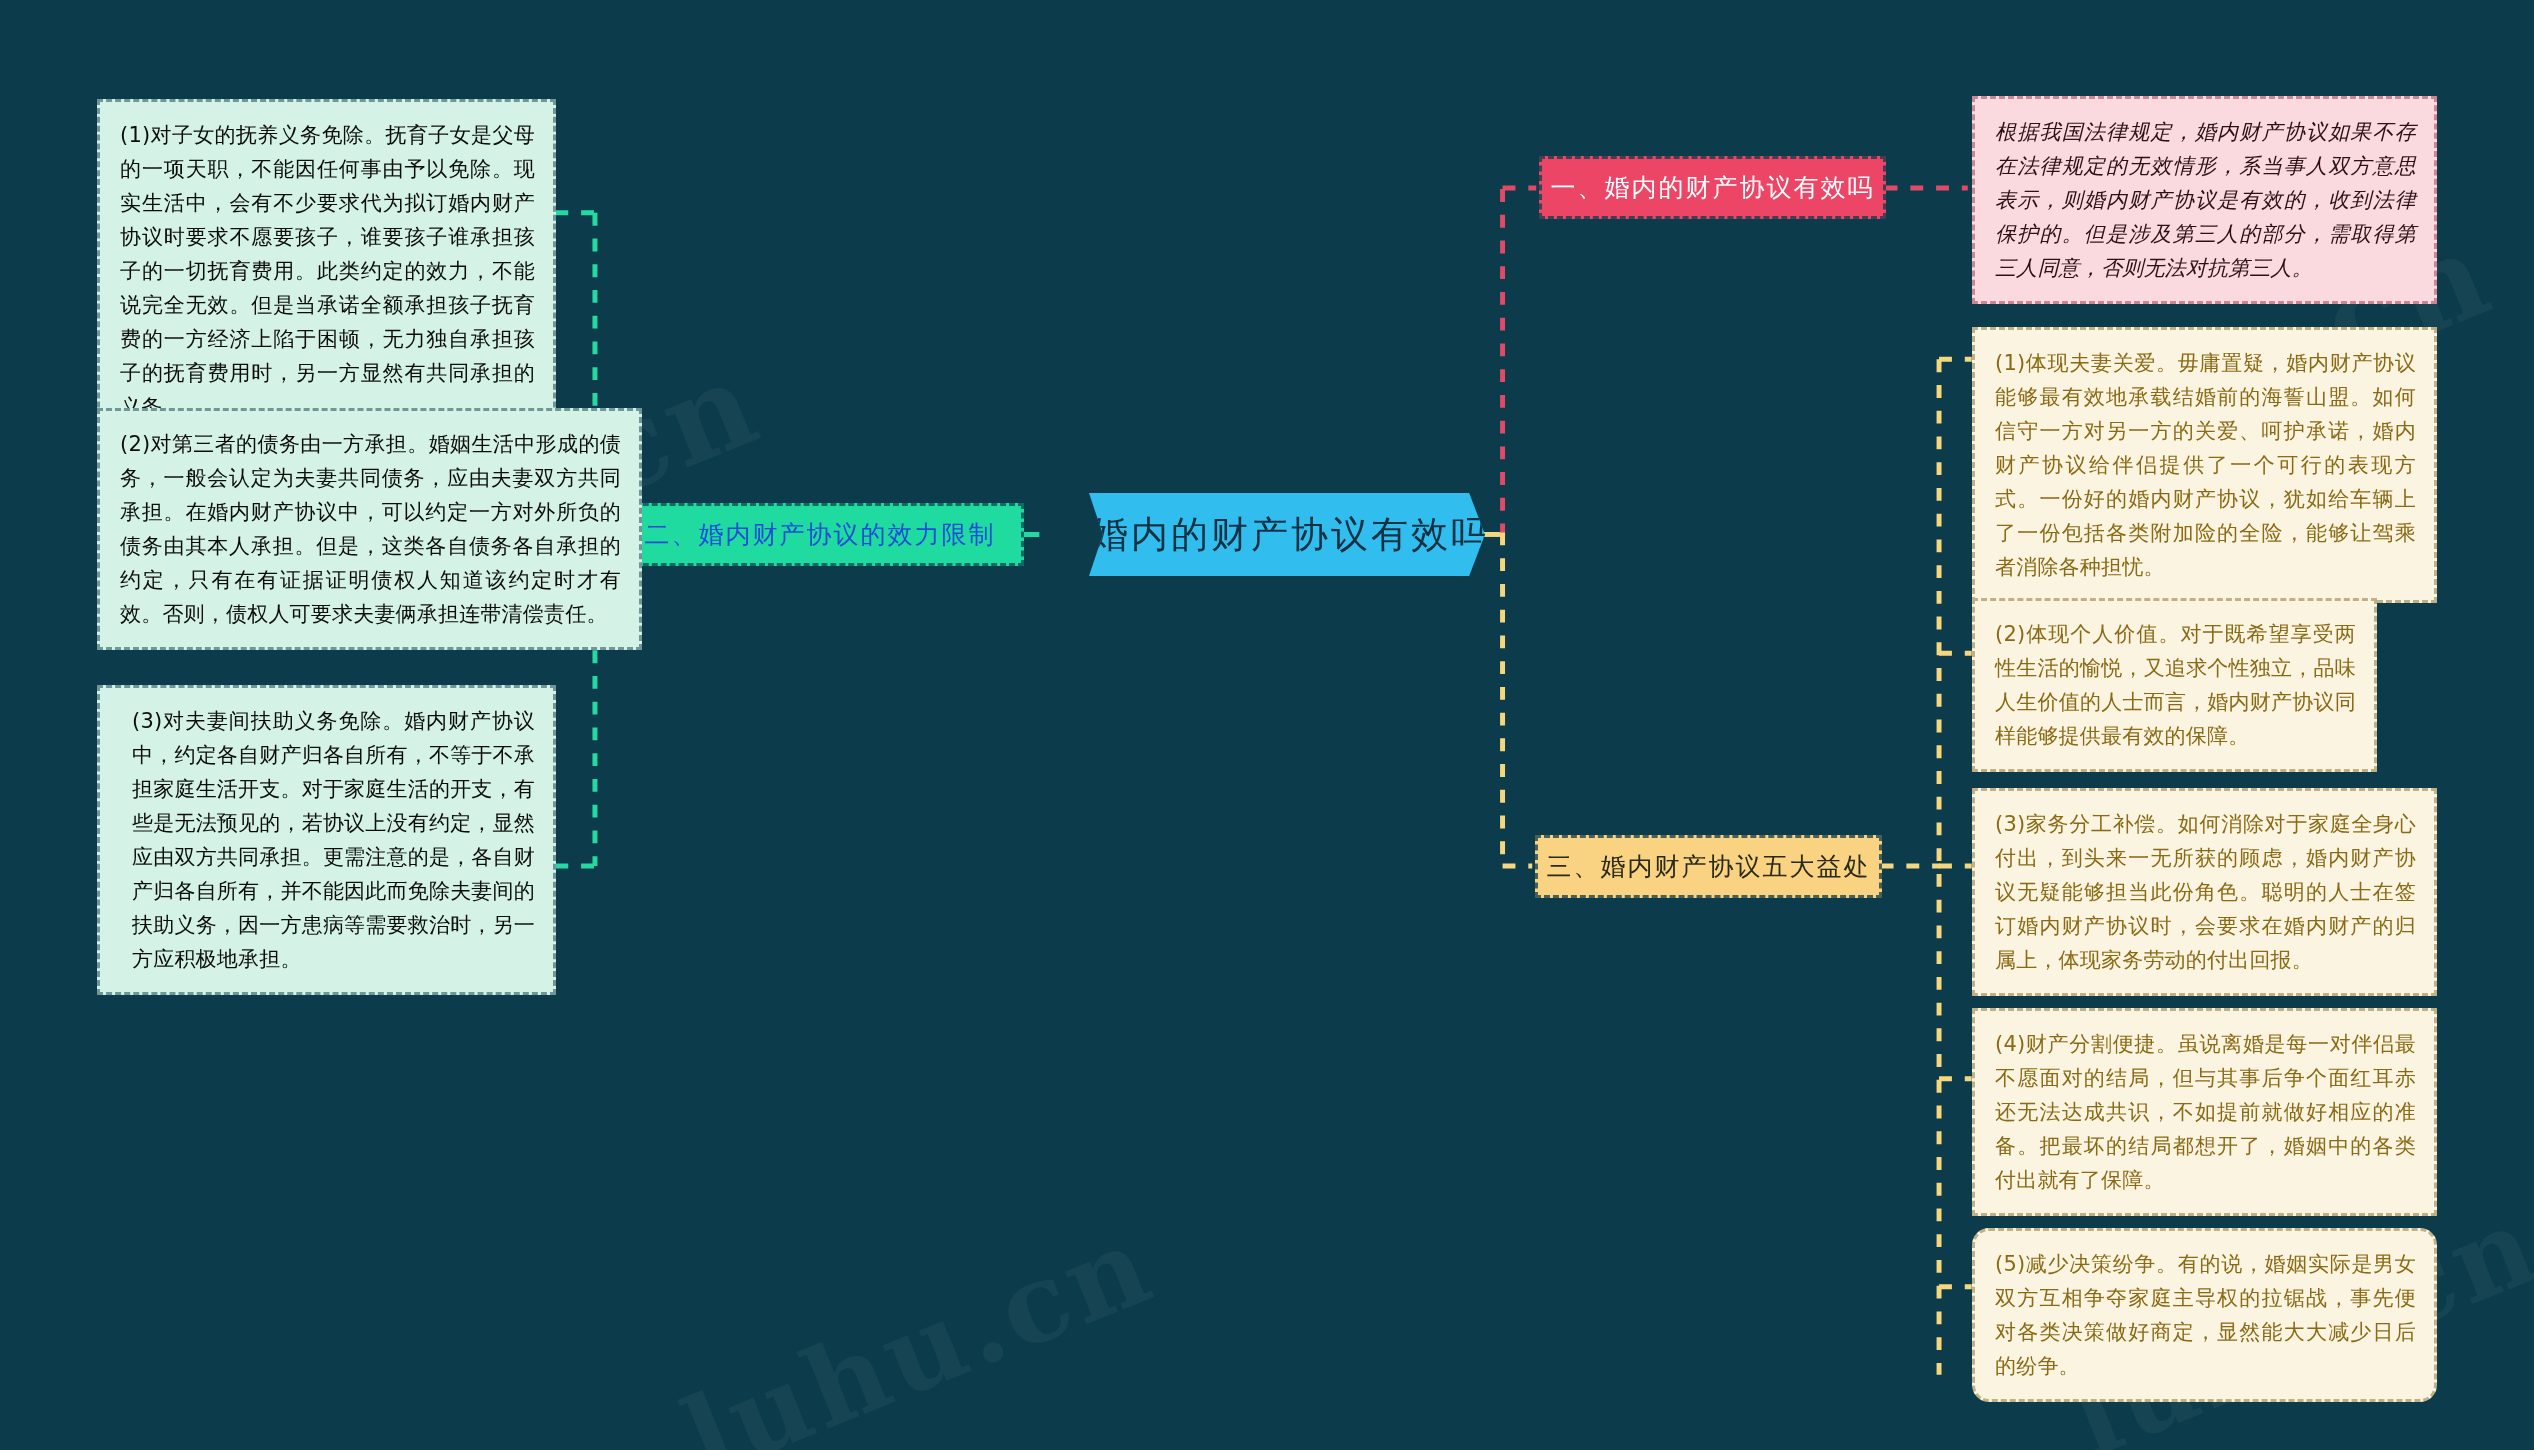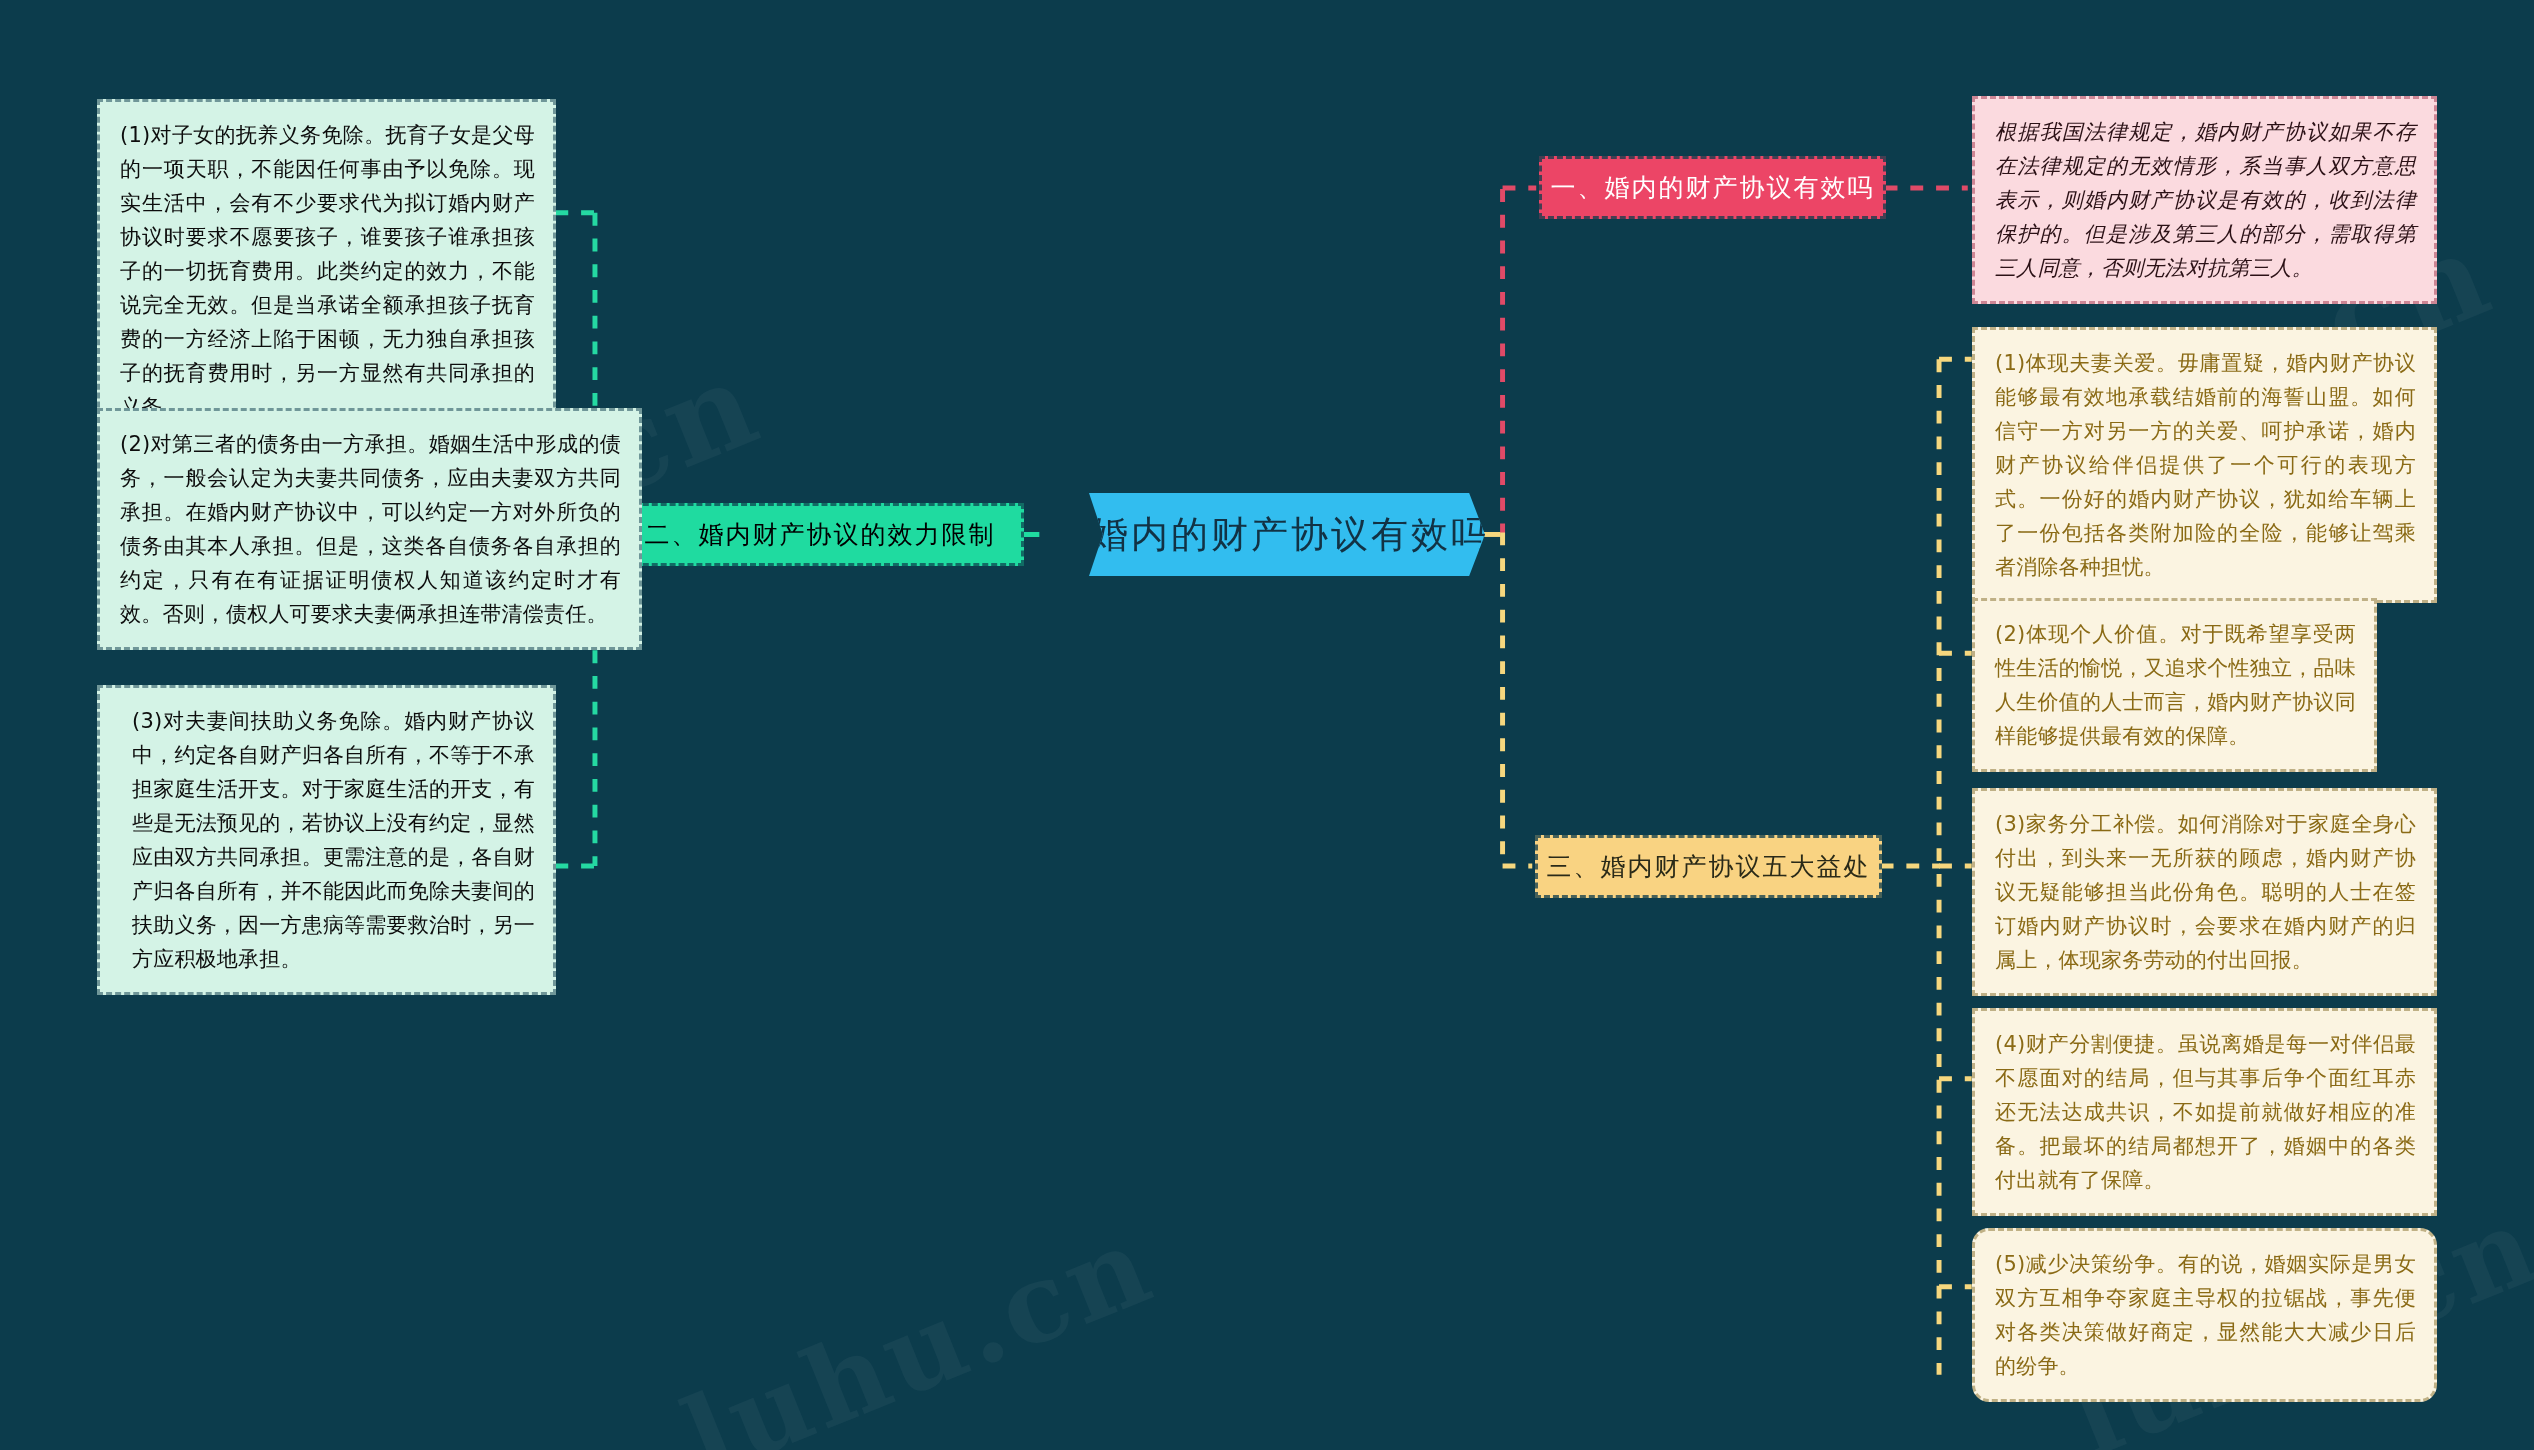--- a/index.html
+++ b/index.html
@@ -74,21 +74,21 @@
     white-space: nowrap;
     padding: 0 18px;
   }
   .chip-pink {
     background: #ec4566;
     color: #ffffff;
     border: 3px dashed rgba(12,60,76,.75);
   }
   .chip-green {
     background: #1fdba0;
-    color: #000000;
+    color: #1d4ed8;
     border: 3px dashed rgba(12,60,76,.7);
   }
   .chip-yellow {
     background: #f9d382;
     color: #2a2a18;
     border: 3px dashed rgba(12,60,76,.75);
   }
 
   
   #central {

